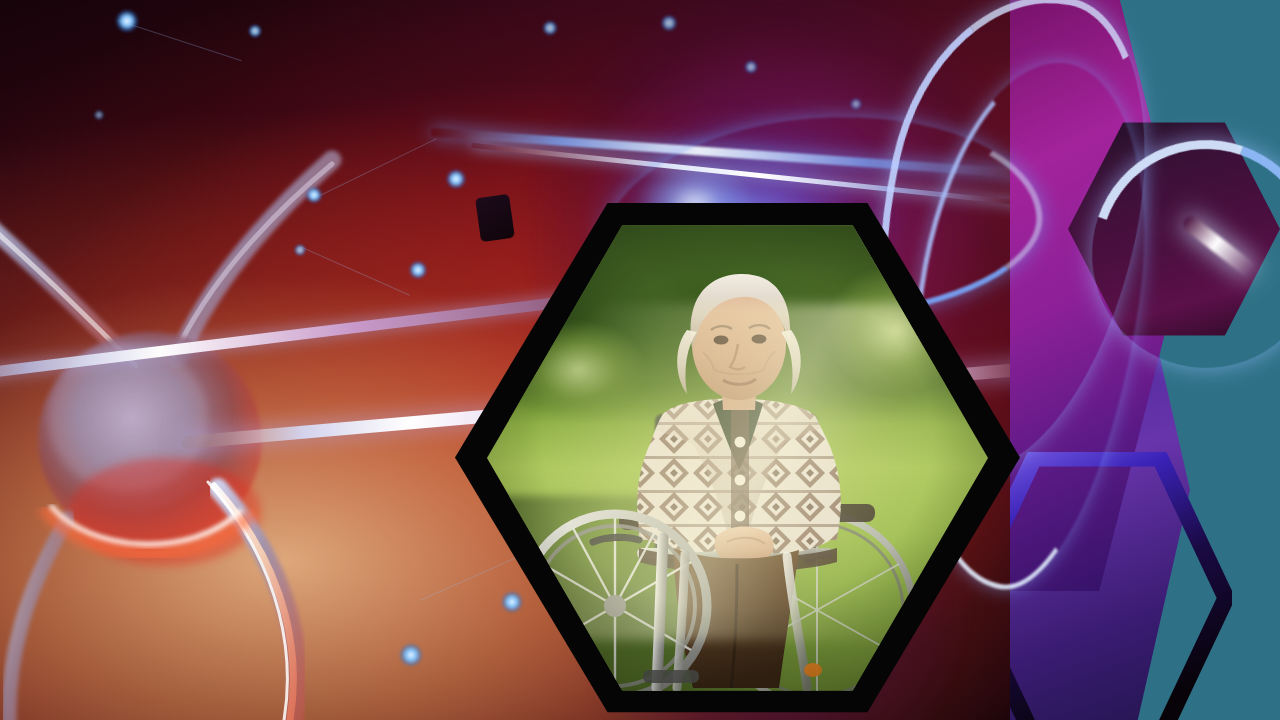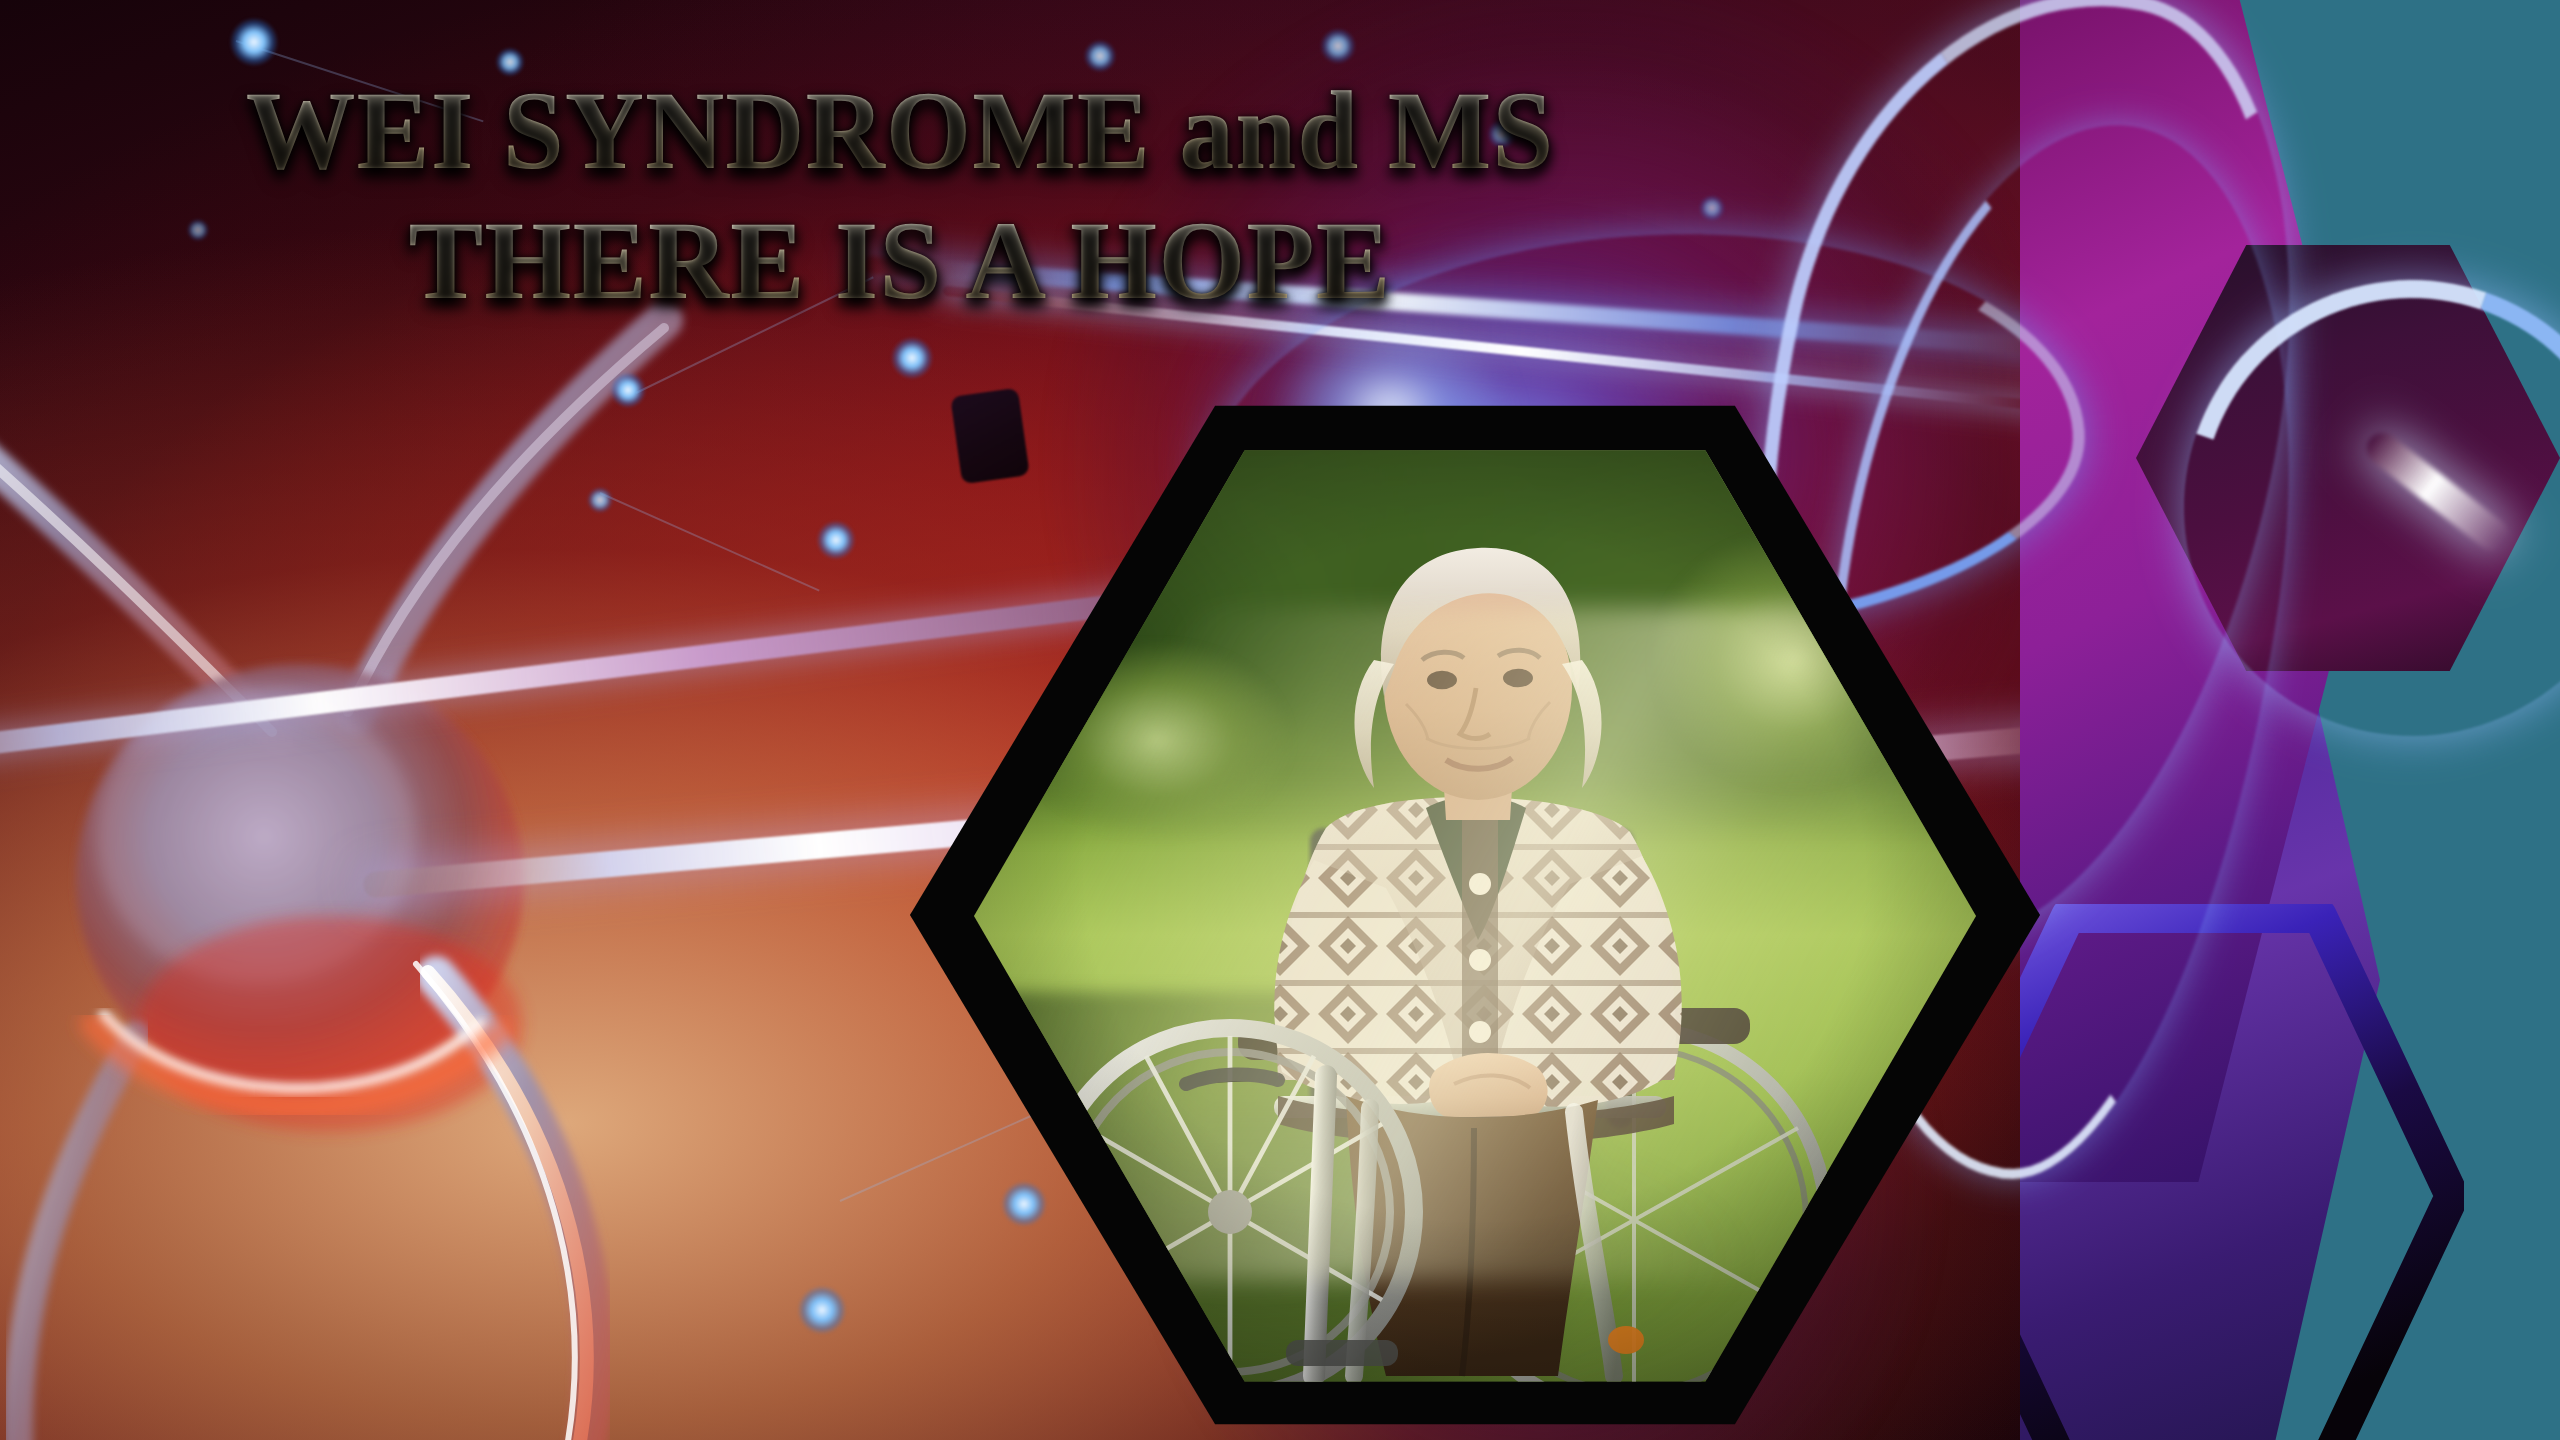--- a/index.html
+++ b/index.html
@@ -407,18 +407,14 @@
 
       <ellipse cx="326" cy="452" rx="9" ry="7" fill="#e8831f" opacity=".95"></ellipse>
 
       <path d="M106 324 C120 318 140 318 152 322" stroke="#3f3f3c" stroke-width="7" stroke-linecap="round" opacity=".9"></path>
     </svg>
 
     <div class="sunbeam"></div>
     <div class="photo-vignette"></div>
   </div>
 
-  <div class="title-block">
-    <div class="title-line title-line-1">WEI SYNDROME and MS</div>
-    <div class="title-line title-line-2">THERE IS A HOPE</div>
-  </div>
 
 </div>
 
 </body></html>

